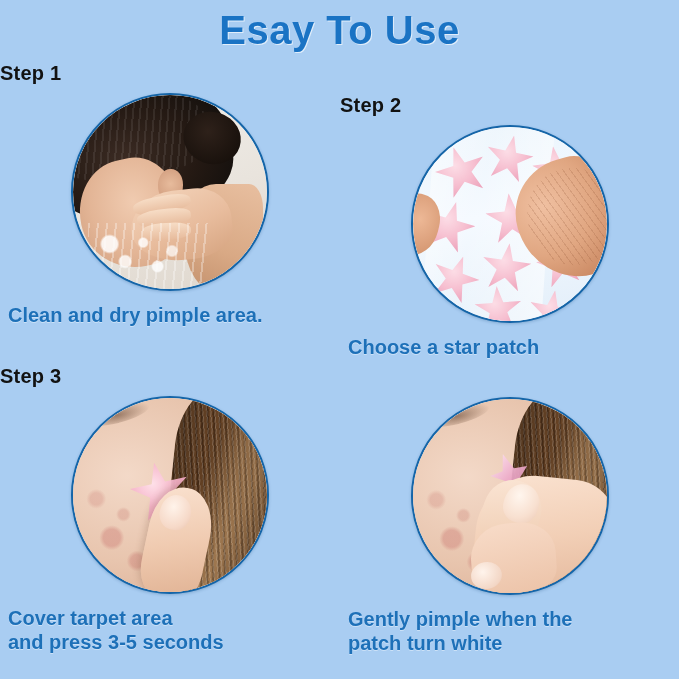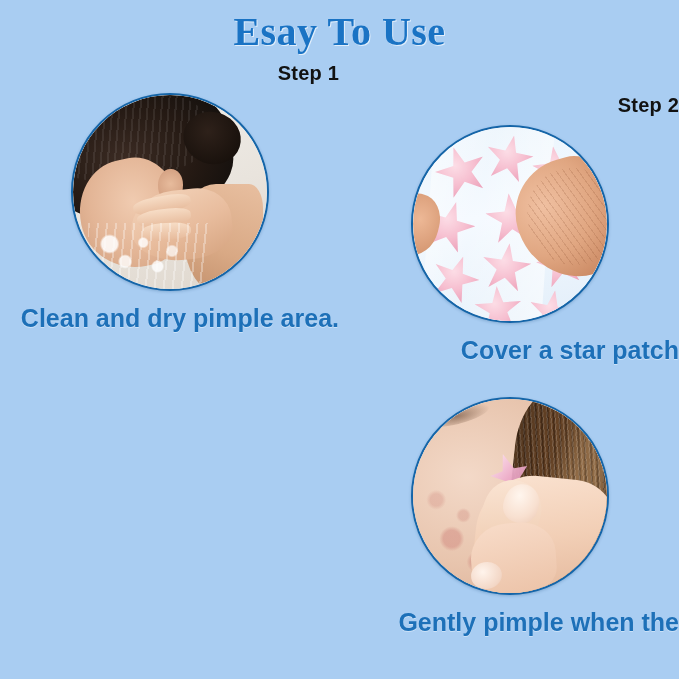--- a/index.html
+++ b/index.html
@@ -29,35 +29,34 @@
     position: absolute;
     top: 8px;
     left: 0;
     width: 679px;
     text-align: center;
     font-size: 40px;
     font-weight: bold;
     letter-spacing: 0.5px;
     color: #1a73c4;
     text-shadow: 1px 1px 0 rgba(255,255,255,0.65);
-    font-family: Liberation Serif, serif;
   }
 
   
   .steps {
     position: absolute;
     top: 62px;
     left: 0;
     width: 679px;
     height: 617px;
   }
   .step {
     position: absolute;
     width: 339px;
-    text-align: right;
+    text-align: left;
   }
   .step.col-left  { left: 0px; }
   .step.col-right { left: 340px; margin-top: 32px; }
   .step.row-top    { top: 0px; }
   .step.row-bottom { top: 303px; }
 
   .step-label {
     font-size: 20px;
     font-weight: bold;
     color: #121212;
@@ -79,25 +78,26 @@
   }
   .photo {
     position: absolute;
     inset: 0;
     border-radius: 50%;
     overflow: hidden;
   }
 
   .caption {
     margin-top: 12px;
-    font-size: 25px;
+    font-size: 20px;
     font-weight: bold;
     color: #1d70b8;
     line-height: 1.22;
     text-shadow: 0 1px 0 rgba(255,255,255,0.4);
+    padding-left: 8px;
   }
   .caption .line { display: block; }
 
   
   .p1 { background: linear-gradient(160deg,#f2efeb 0%,#e9e4dd 55%,#ded6cc 100%); }
   .p1 .hair {
     position: absolute; left: -14%; top: -8%; width: 96%; height: 72%;
     background: radial-gradient(ellipse at 42% 56%, #3b2b23 0%, #241913 48%, #14100d 78%, #100c09 100%);
     border-radius: 58% 52% 44% 48% / 62% 58% 40% 44%;
     transform: rotate(-9deg);
@@ -332,38 +332,56 @@
           <div class="star s6"></div>
           <div class="star s7"></div>
           <div class="star s8"></div>
           <div class="star s9"></div>
           <div class="star s10"></div>
           <div class="thumb2"></div>
           <div class="thumb"></div>
         </div>
       </div>
       <div class="caption">
-        <span class="line">Cover a star patch</span>
+        <span class="line">Choose a star patch</span>
       </div>
     </div>
 
+    <div class="step col-left row-bottom">
+      <div class="step-label">Step 3</div>
+      <div class="photo-wrap">
+        <div class="photo skinphoto p3">
+          <div class="skin"></div>
+          <div class="brow"></div>
+          <div class="hairmass"></div>
+          <div class="patchstar"></div>
+          <div class="pressfinger"></div>
+          <div class="nail"></div>
+        </div>
+      </div>
+      <div class="caption">
+        <span class="line">Cover tarpet area</span>
+        <span class="line">and press 3-5 seconds</span>
+      </div>
+    </div>
 
     <div class="step col-right row-bottom">
       <div class="photo-wrap">
         <div class="photo skinphoto p4">
           <div class="skin"></div>
           <div class="brow"></div>
           <div class="hairmass"></div>
           <div class="peeledstar"></div>
           <div class="hand2"></div>
           <div class="fingerA"></div>
           <div class="nailA"></div>
           <div class="fingerB"></div>
           <div class="nailB"></div>
         </div>
       </div>
       <div class="caption">
         <span class="line">Gently pimple when the</span>
+        <span class="line">patch turn white</span>
       </div>
     </div>
 
   </div>
 </div>
 
 </body></html>

